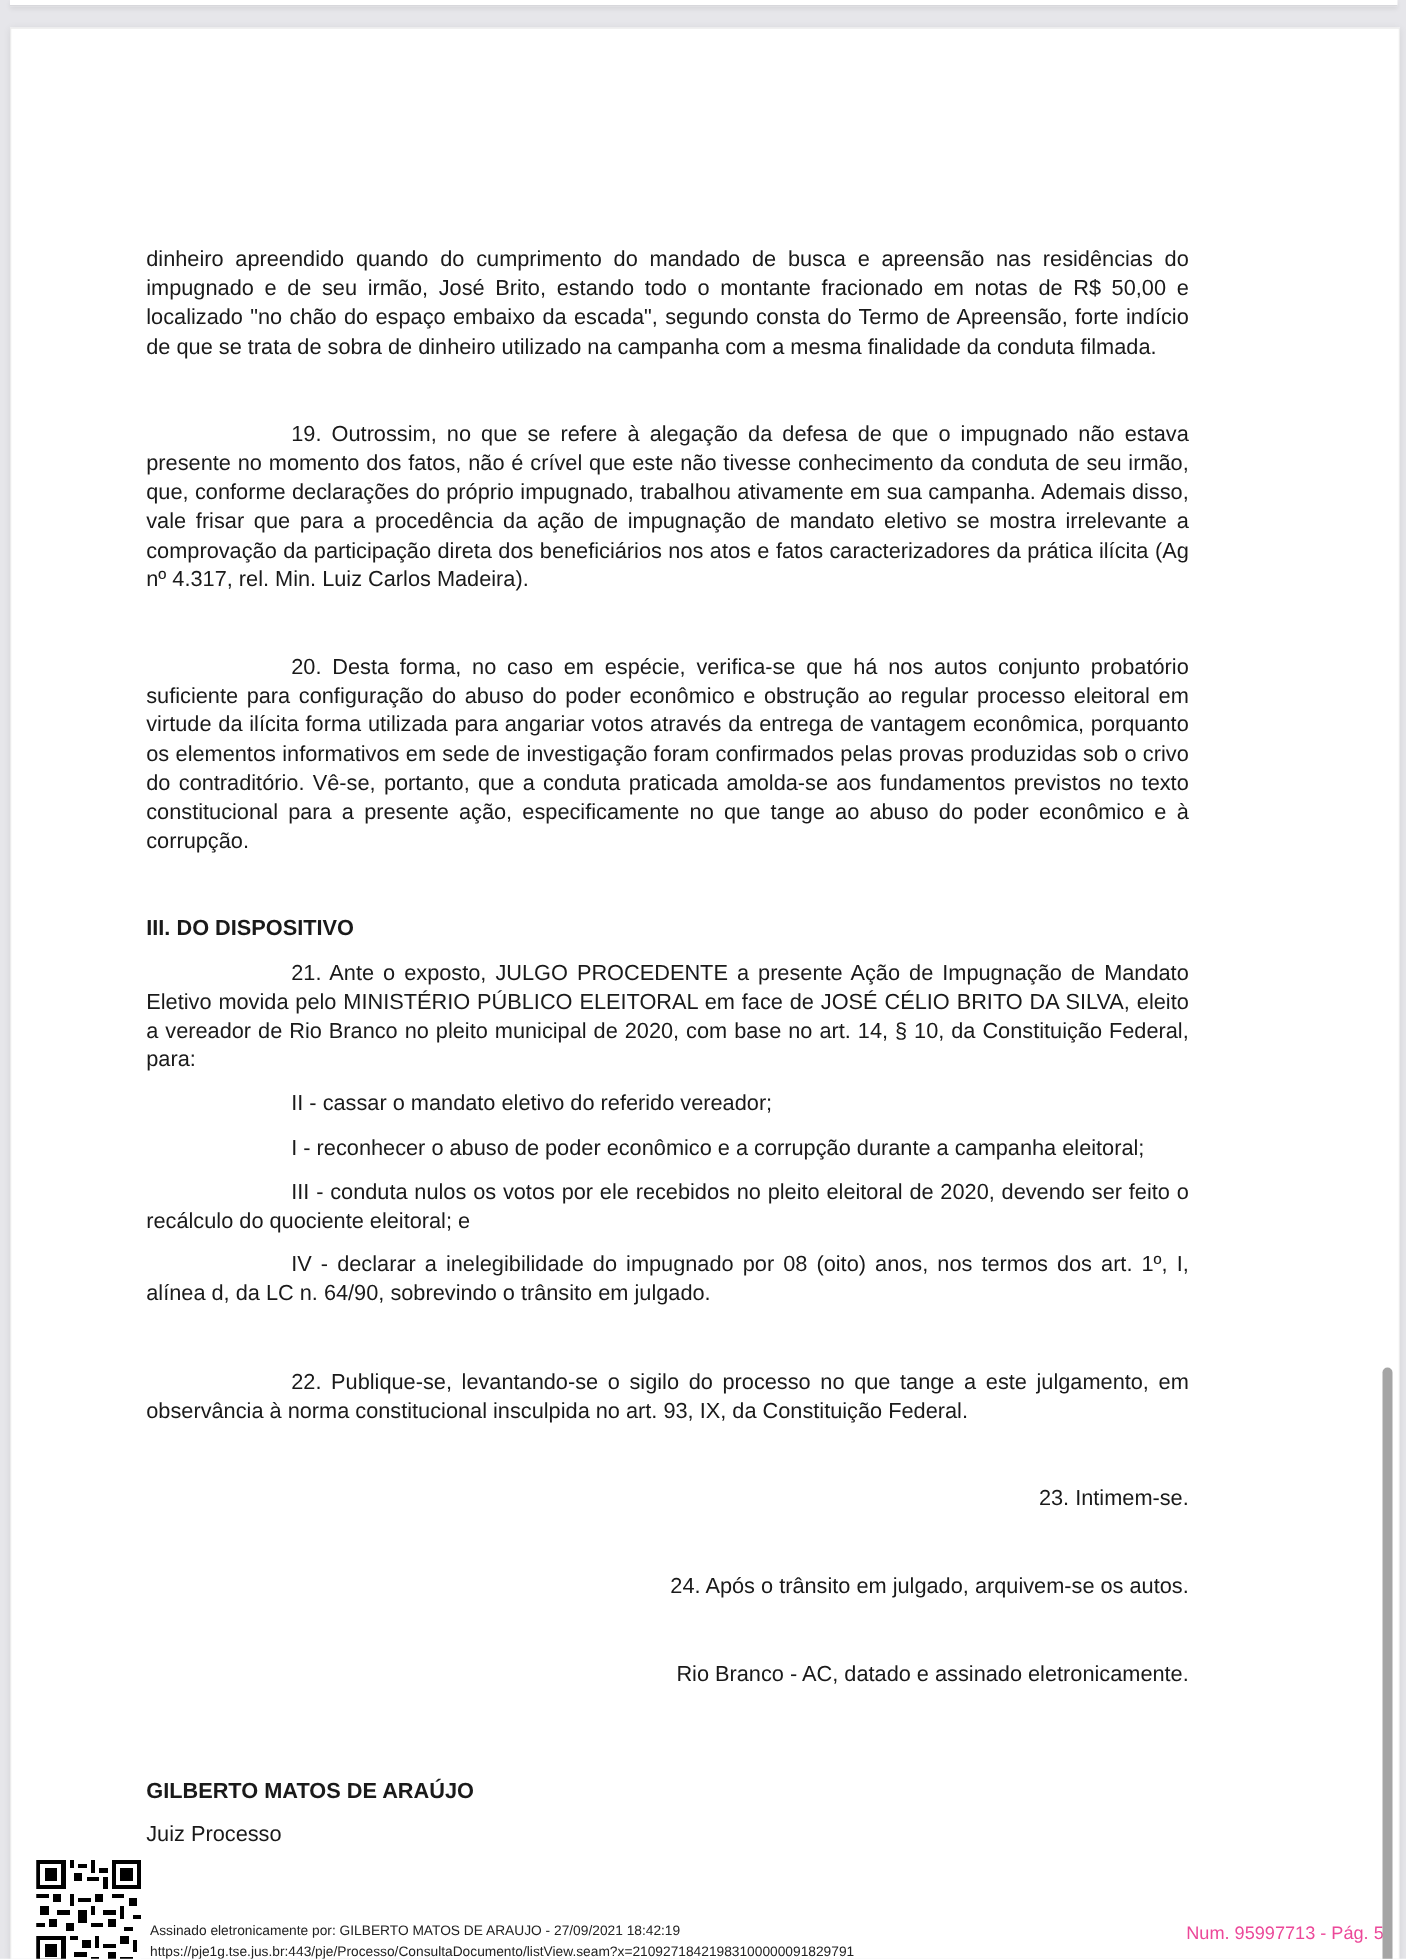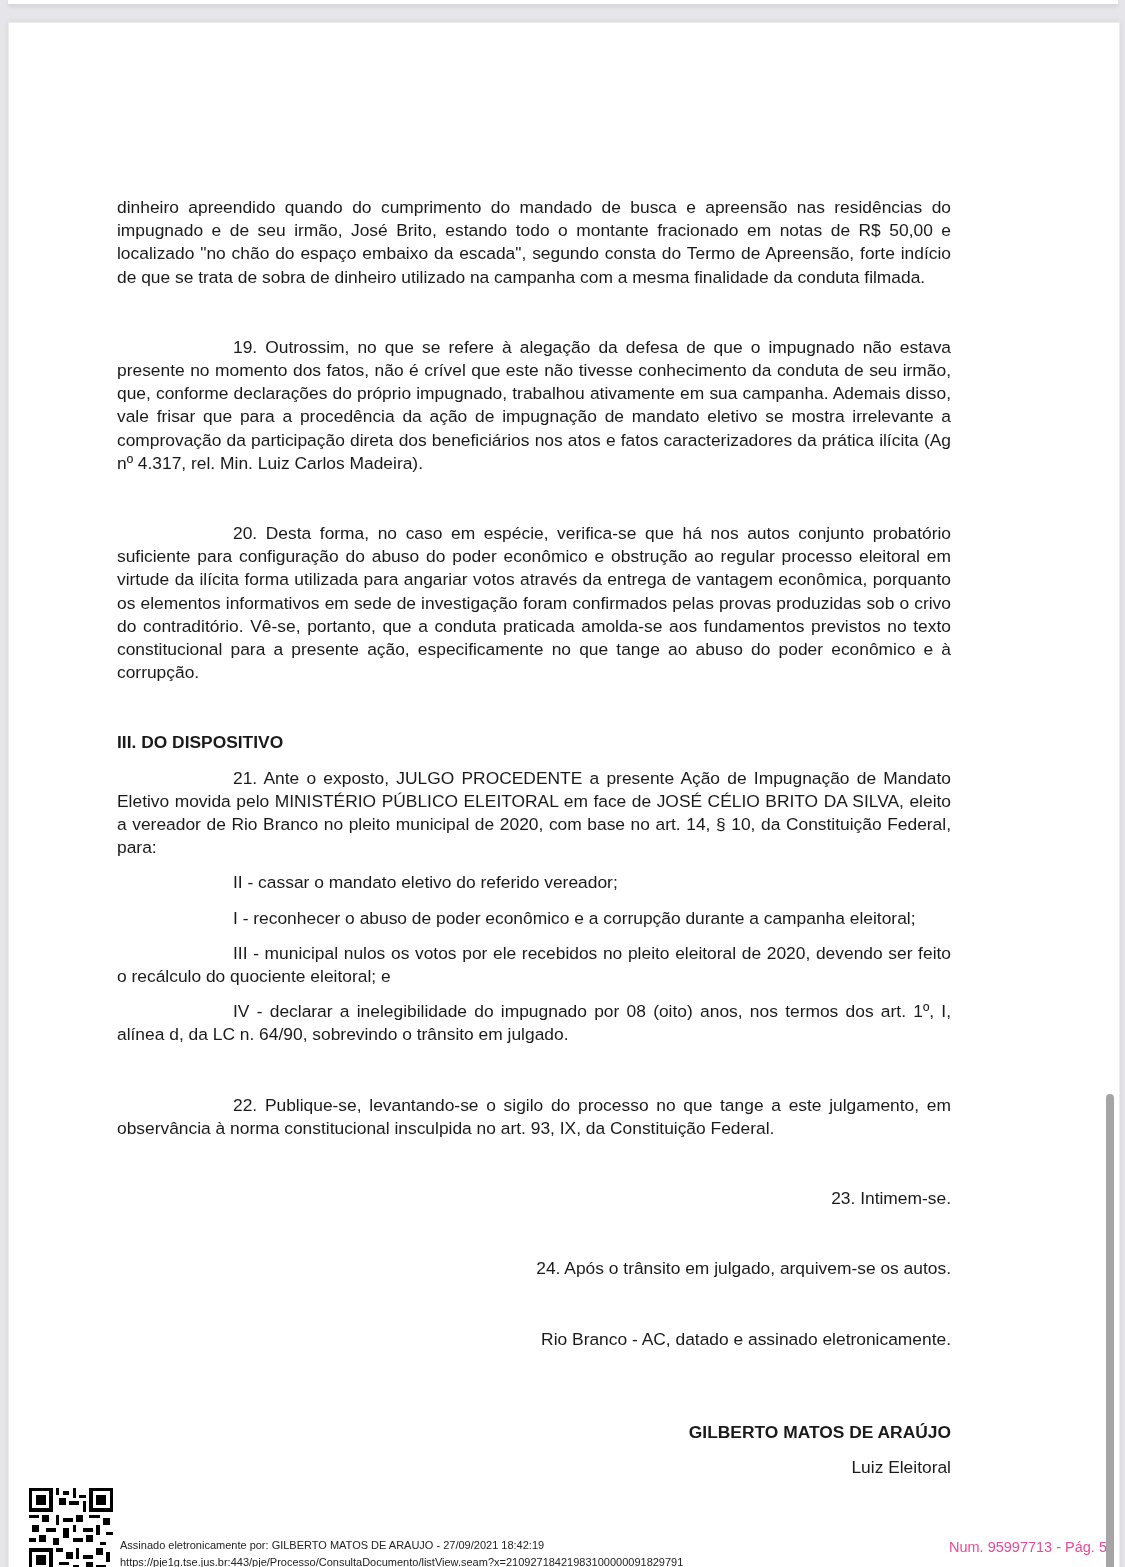--- a/index.html
+++ b/index.html
@@ -25,21 +25,21 @@
     font-size: 17.4px; line-height: 23.2px; color: #1a1a1a;
     text-align: justify; font-stretch: condensed;
   }
   .content p { margin: 12px; }
   .gap { height: 23px; }
   .indent { text-indent: 116px; }
   .item { padding-left: 0; text-indent: 116px; }
   .heading { font-weight: bold; }
   b { font-weight: normal; }
   .plain { text-align: right; padding-left: 116px; }
-  .sig { text-align: right; margin-top: 0; }
+  .sig { text-align: left; margin-top: 0; }
   .sig-name { font-weight: bold; }
   .footer {
     position: absolute; left: 0; top: 1460px; width: 1110px; height: 100px;
   }
   .qr {
     position: absolute; left: 20px; top: 5px; width: 84px; height: 84px;
   }
   .footer-text {
     position: absolute; left: 111px; top: 54px;
     font-size: 11px; line-height: 17px; color: #222;
@@ -63,34 +63,34 @@
     <p>dinheiro apreendido quando do cumprimento do mandado de busca e apreensão nas residências do impugnado e de seu irmão, José Brito, estando todo o montante fracionado em notas de R$ 50,00 e localizado "no chão do espaço embaixo da escada", segundo consta do Termo de Apreensão, forte indício de que se trata de sobra de dinheiro utilizado na campanha com a mesma finalidade da conduta filmada.</p>
     <div class="gap"></div>
     <p class="indent">19. Outrossim, no que se refere à alegação da defesa de que o impugnado não estava presente no momento dos fatos, não é crível que este não tivesse conhecimento da conduta de seu irmão, que, conforme declarações do próprio impugnado, trabalhou ativamente em sua campanha. Ademais disso, vale frisar que para a procedência da ação de impugnação de mandato eletivo se mostra irrelevante a comprovação da participação direta dos beneficiários nos atos e fatos caracterizadores da prática ilícita (Ag nº 4.317, rel. Min. Luiz Carlos Madeira).</p>
     <div class="gap"></div>
     <p class="indent">20. Desta forma, no caso em espécie, verifica-se que há nos autos conjunto probatório suficiente para configuração do abuso do poder econômico e obstrução ao regular processo eleitoral em virtude da ilícita forma utilizada para angariar votos através da entrega de vantagem econômica, porquanto os elementos informativos em sede de investigação foram confirmados pelas provas produzidas sob o crivo do contraditório. Vê-se, portanto, que a conduta praticada amolda-se aos fundamentos previstos no texto constitucional para a presente ação, especificamente no que tange ao abuso do poder econômico e à corrupção.</p>
     <div class="gap"></div>
     <p class="heading">III. DO DISPOSITIVO</p>
     <p class="indent"><span>21. Ante o exposto, </span><b>JULGO PROCEDENTE</b><span> a presente Ação de Impugnação de Mandato Eletivo movida pelo MINISTÉRIO PÚBLICO ELEITORAL em face de </span><b>JOSÉ CÉLIO BRITO DA SILVA,</b><span> eleito a vereador de Rio Branco no pleito municipal de 2020, com base no art. 14, § 10, da Constituição Federal, para:</span></p>
     <p class="item">II - cassar o mandato eletivo do referido vereador;</p>
     <p class="item">I - reconhecer o abuso de poder econômico e a corrupção durante a campanha eleitoral;</p>
-    <p class="item">III - municipal nulos os votos por ele recebidos no pleito eleitoral de 2020, devendo ser feito o recálculo do quociente eleitoral; e</p>
+    <p class="item">III - conduta nulos os votos por ele recebidos no pleito eleitoral de 2020, devendo ser feito o recálculo do quociente eleitoral; e</p>
     <p class="item">IV - declarar a inelegibilidade do impugnado por 08 (oito) anos, nos termos dos art. 1º, I, alínea d, da LC n. 64/90, sobrevindo o trânsito em julgado.</p>
     <div class="gap"></div>
     <p class="indent">22. Publique-se, levantando-se o sigilo do processo no que tange a este julgamento, em observância à norma constitucional insculpida no art. 93, IX, da Constituição Federal.</p>
     <div class="gap"></div>
     <p class="plain">23. Intimem-se.</p>
     <div class="gap"></div>
     <p class="plain">24. Após o trânsito em julgado, arquivem-se os autos.</p>
     <div class="gap"></div>
     <p class="plain">Rio Branco - AC, datado e assinado eletronicamente.</p>
     <div class="gap"></div>
     <div class="gap"></div>
     <p class="sig sig-name">GILBERTO MATOS DE ARAÚJO</p>
-    <p class="sig">Luiz Eleitoral</p>
+    <p class="sig">Juiz Processo</p>
   </div>
 
   <div class="footer">
     <svg class="qr" viewBox="0 0 25 25" shape-rendering="crispEdges">
       <rect width="25" height="25" fill="#fff"></rect>
       <g fill="#000">
         <rect x="0" y="0" width="7" height="7"></rect>
           <rect x="1" y="1" width="5" height="5" fill="#fff"></rect>
           <rect x="2" y="2" width="3" height="3"></rect>
         <rect x="18" y="0" width="7" height="7"></rect>

